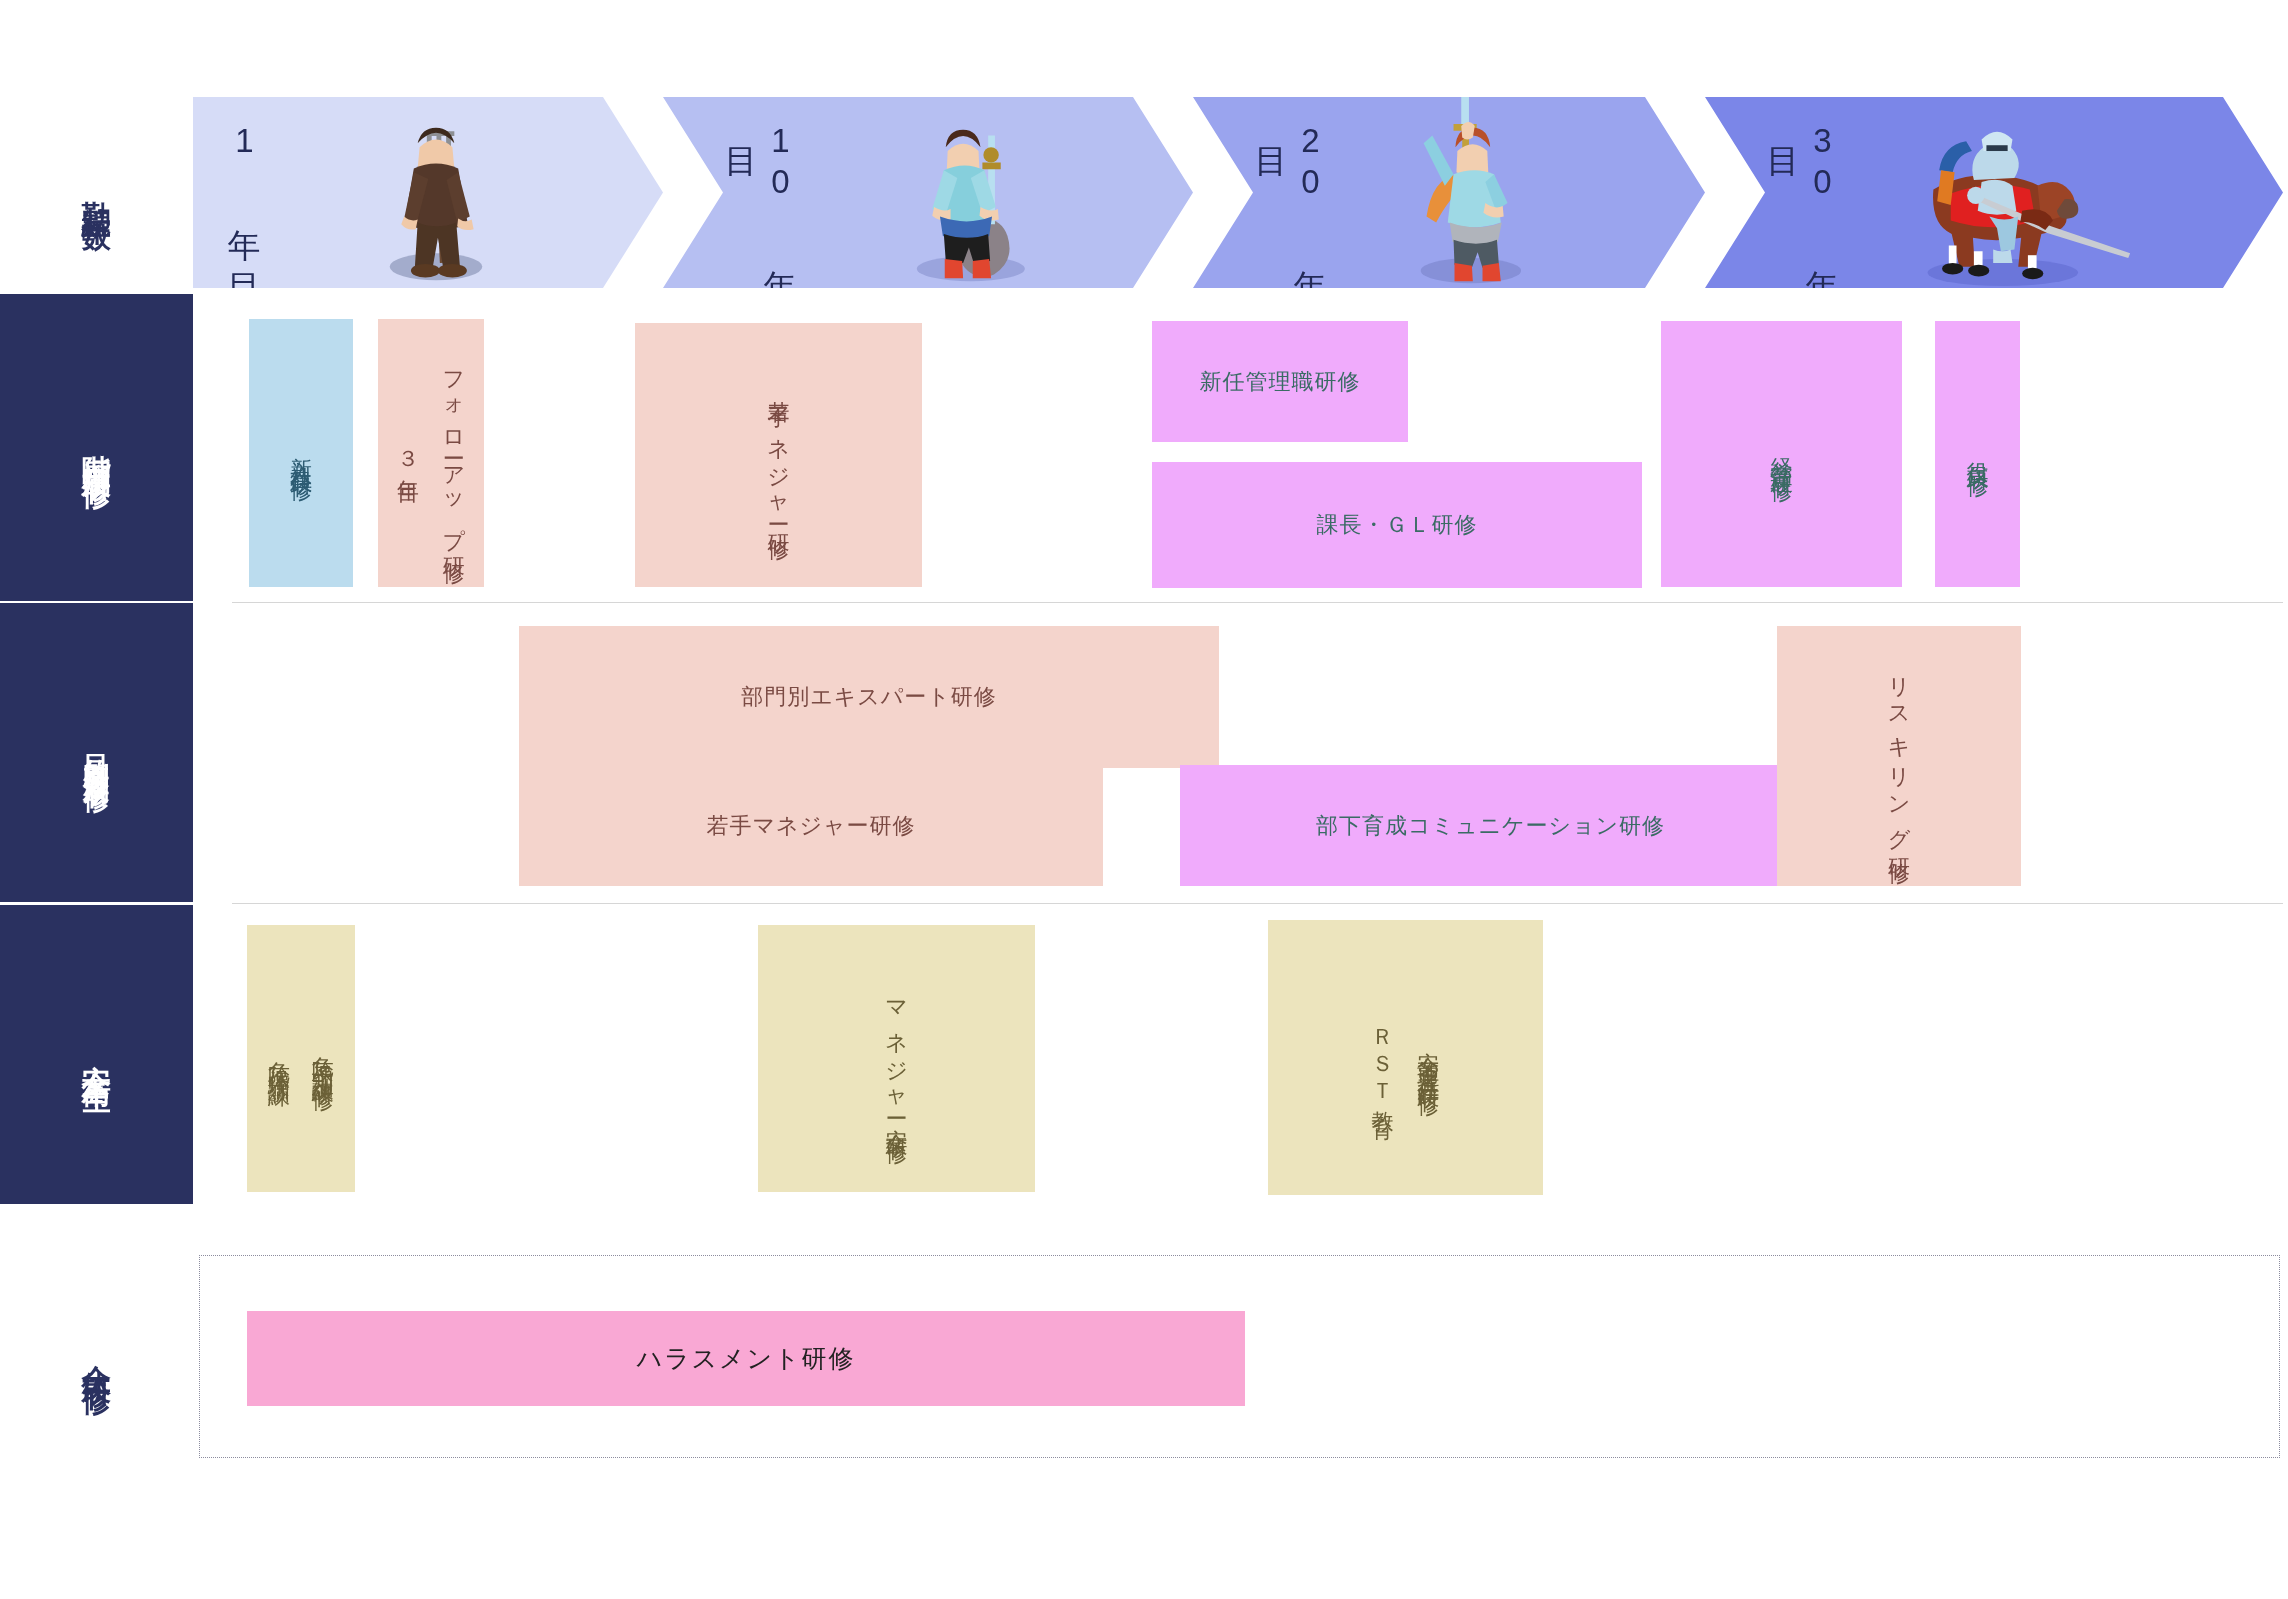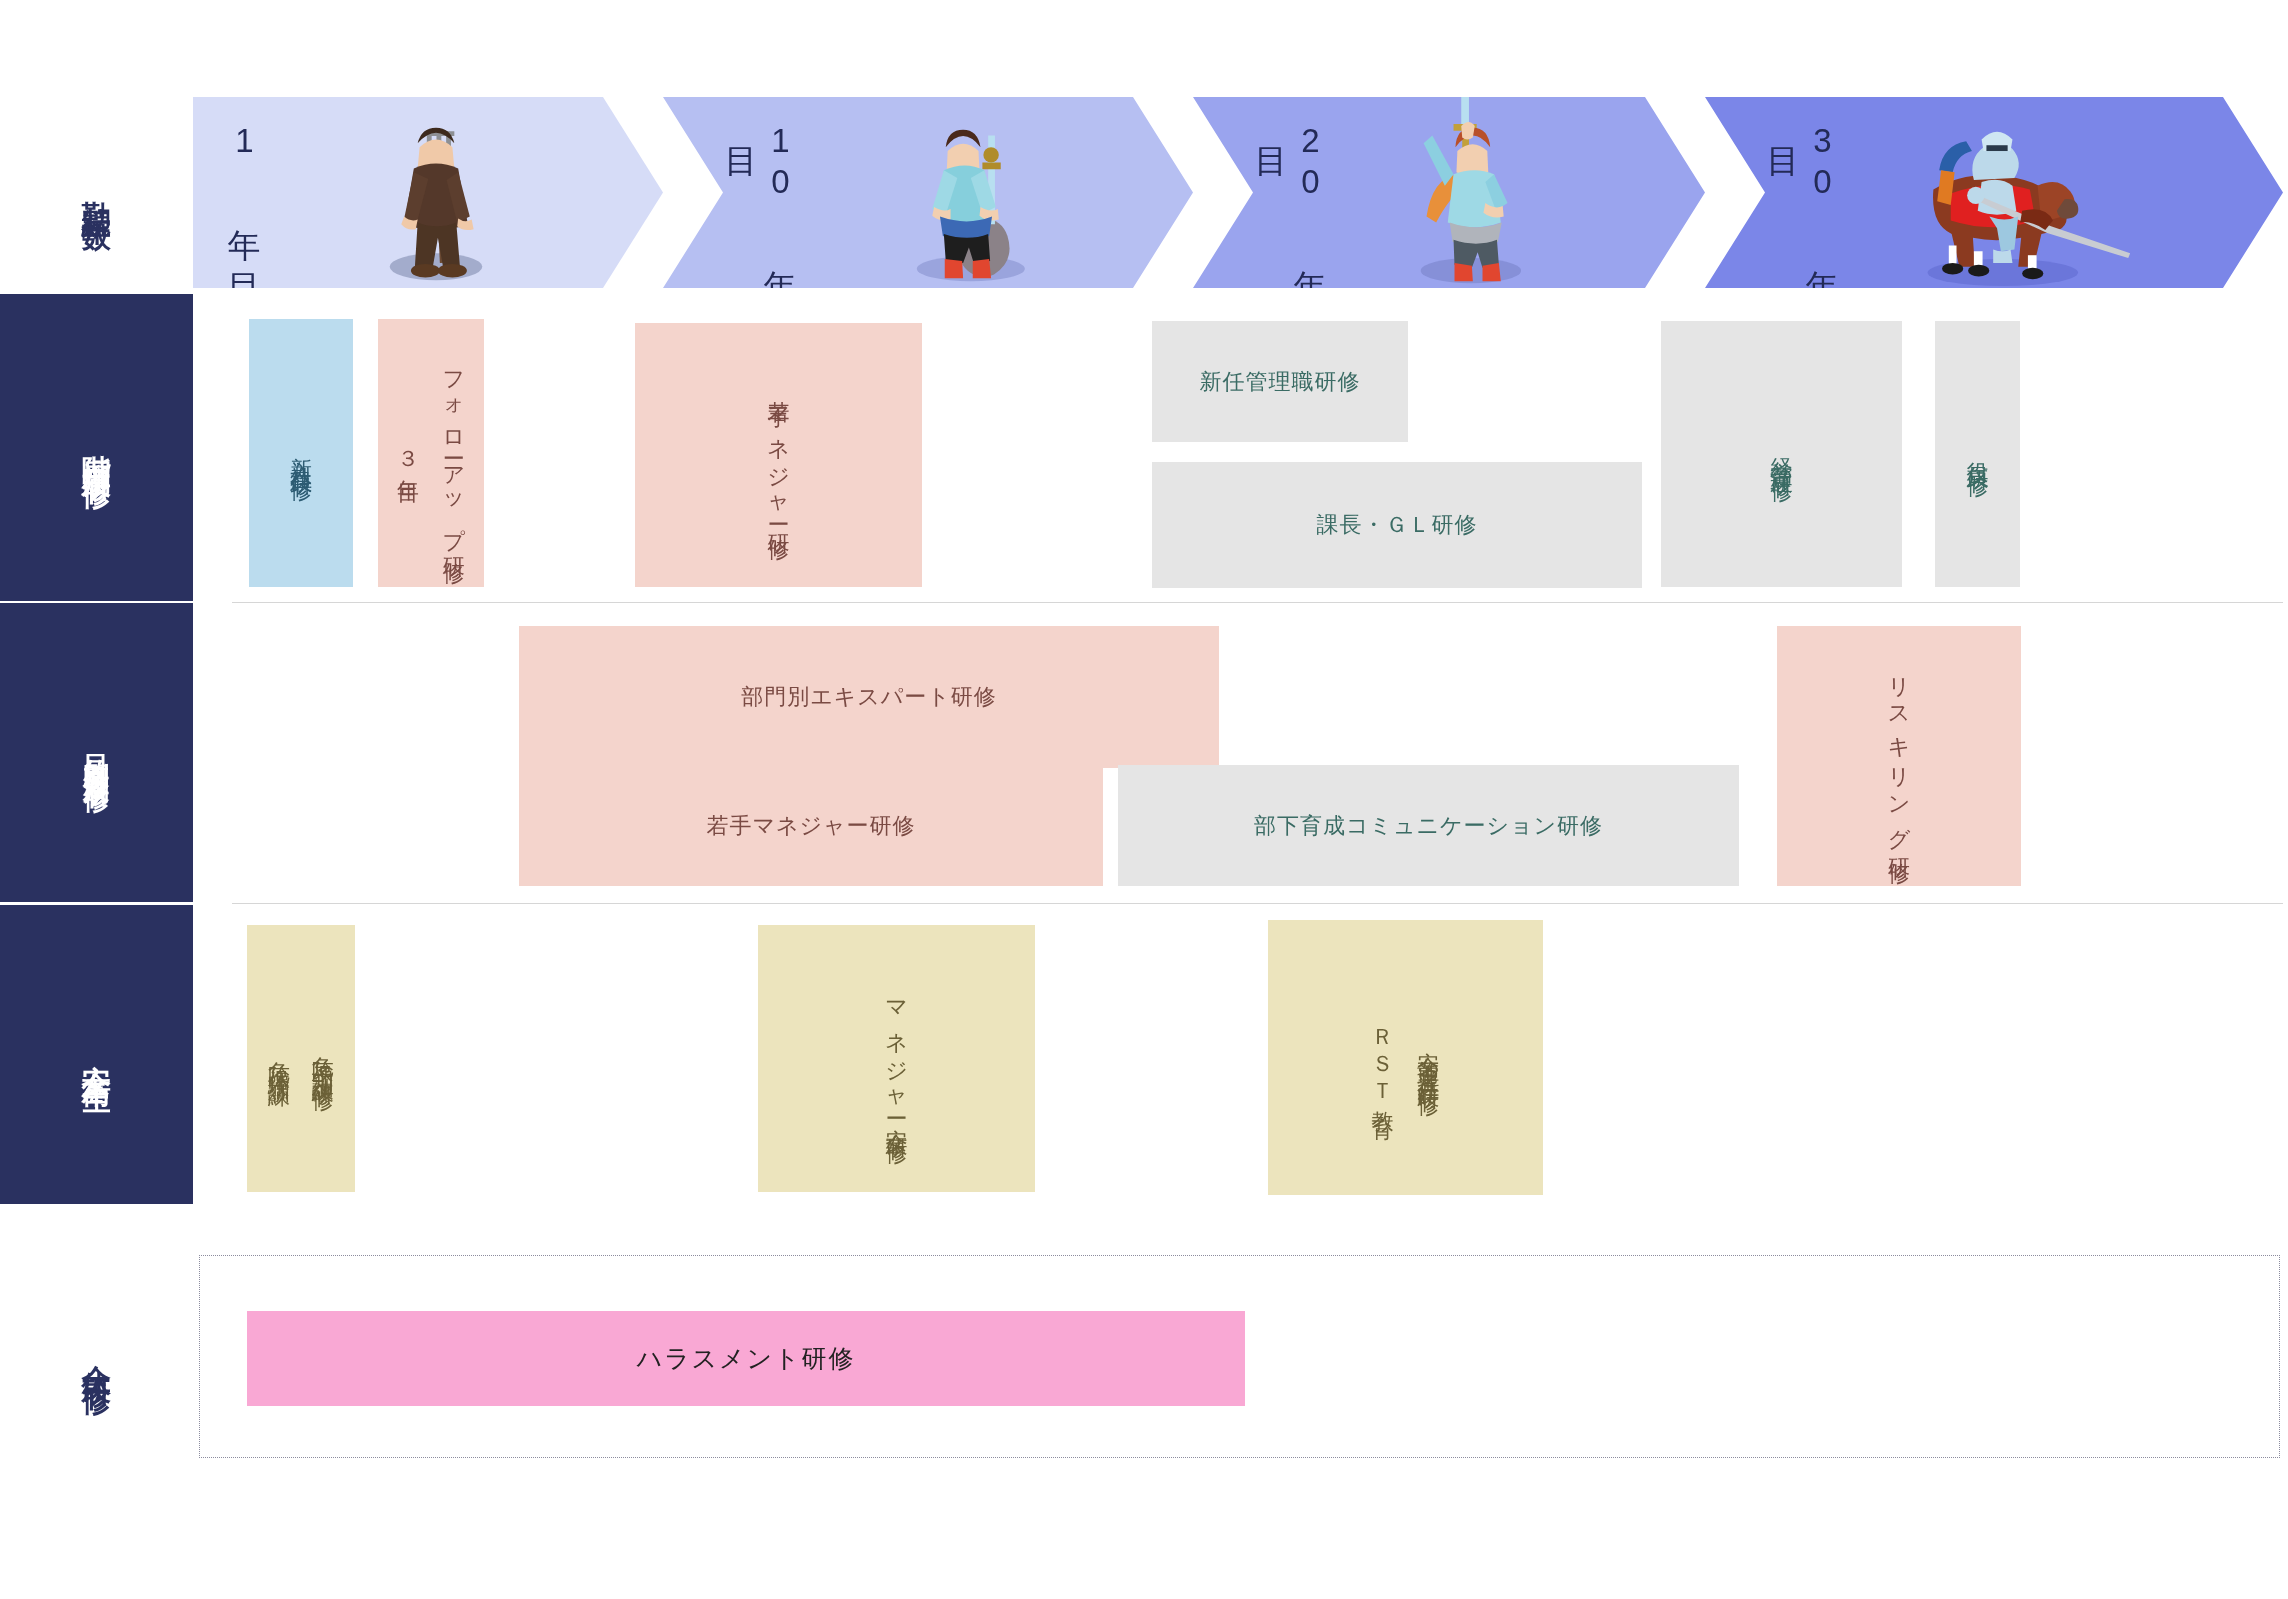--- a/index.html
+++ b/index.html
@@ -61,21 +61,21 @@
   .box.vert > .txt {
     writing-mode: vertical-rl; text-orientation: upright;
     letter-spacing:4.8px; line-height:1.55;
   }
   .box.vert.two > .txt { line-height:1.9; }
 
   .bx-blue  { background:#bbdcee; }
   .bx-blue  > .txt { color:#2d5c73; }
   .bx-pink  { background:#f4d4cc; }
   .bx-pink  > .txt { color:#7a4a43; }
-  .bx-mint  { background:#e5e5e5; }
+  .bx-mint  { background:#f0abfc; }
   .bx-mint  > .txt { color:#3a6b64; }
   .bx-sand  { background:#ece4bd; }
   .bx-sand  > .txt { color:#6b6037; }
   .bx-grey  { background:#f9a8d4; }
   .bx-grey  > .txt { color:#222222; font-size:25px; letter-spacing:1.9px; }
 
   
   .dashbox {
     position:absolute; border:1.9px dotted #8c8c9e; background:transparent;
   }
@@ -241,21 +241,21 @@
   </div>
 
   <div class="box bx-pink" style="left:519px;top:626px;width:700px;height:142px;">
     <div class="txt">部門別エキスパート研修</div>
   </div>
 
   <div class="box bx-pink" style="left:519px;top:765px;width:584px;height:121px;">
     <div class="txt">若手マネジャー研修</div>
   </div>
 
-  <div class="box bx-mint" style="left:1118px;top:765px;width:621px;height:121px;">
+  <div class="box bx-mint" style="left:1180px;top:765px;width:621px;height:121px;">
     <div class="txt">部下育成コミュニケーション研修</div>
   </div>
 
   <div class="box vert bx-pink" style="left:1777px;top:626px;width:244px;height:260px;">
     <div class="txt">リスキリング研修</div>
   </div>
 
   <div class="divider" style="top:903px;"></div>
 
   <div class="catlabel" style="top:905px;height:299px;">

